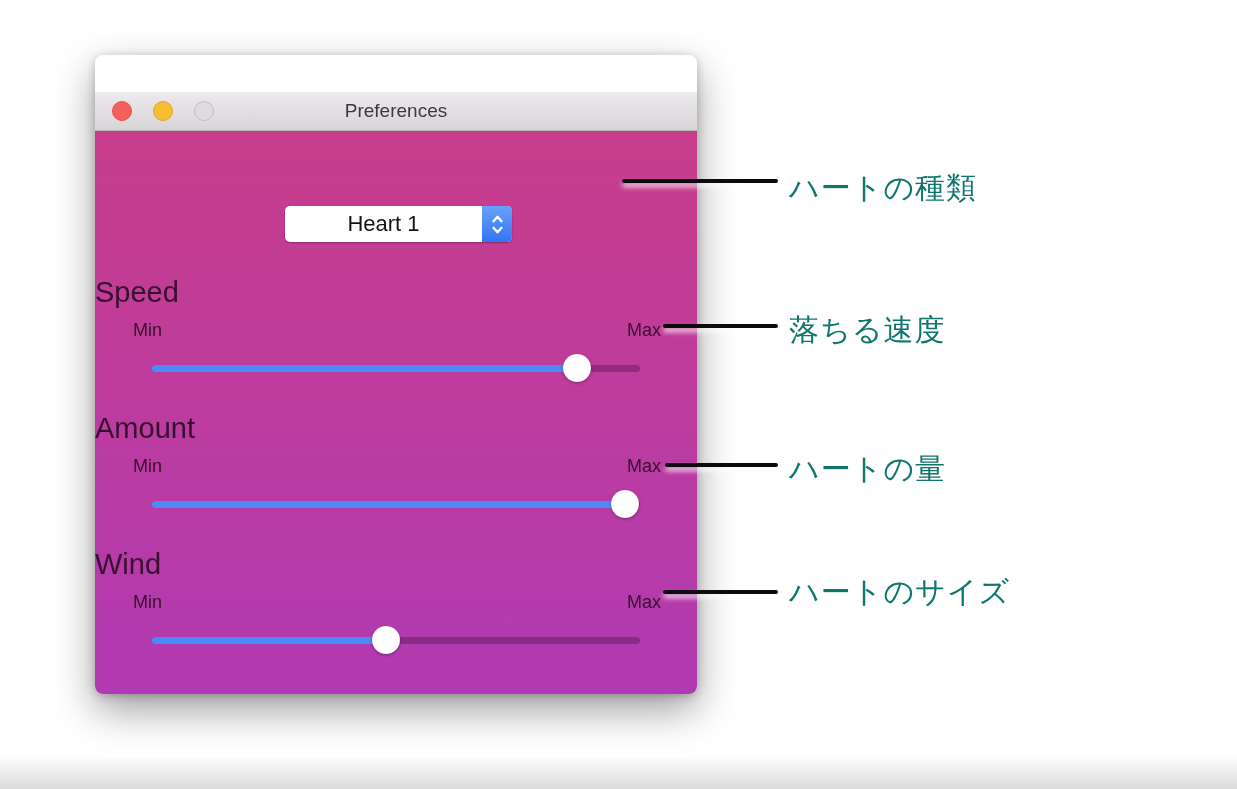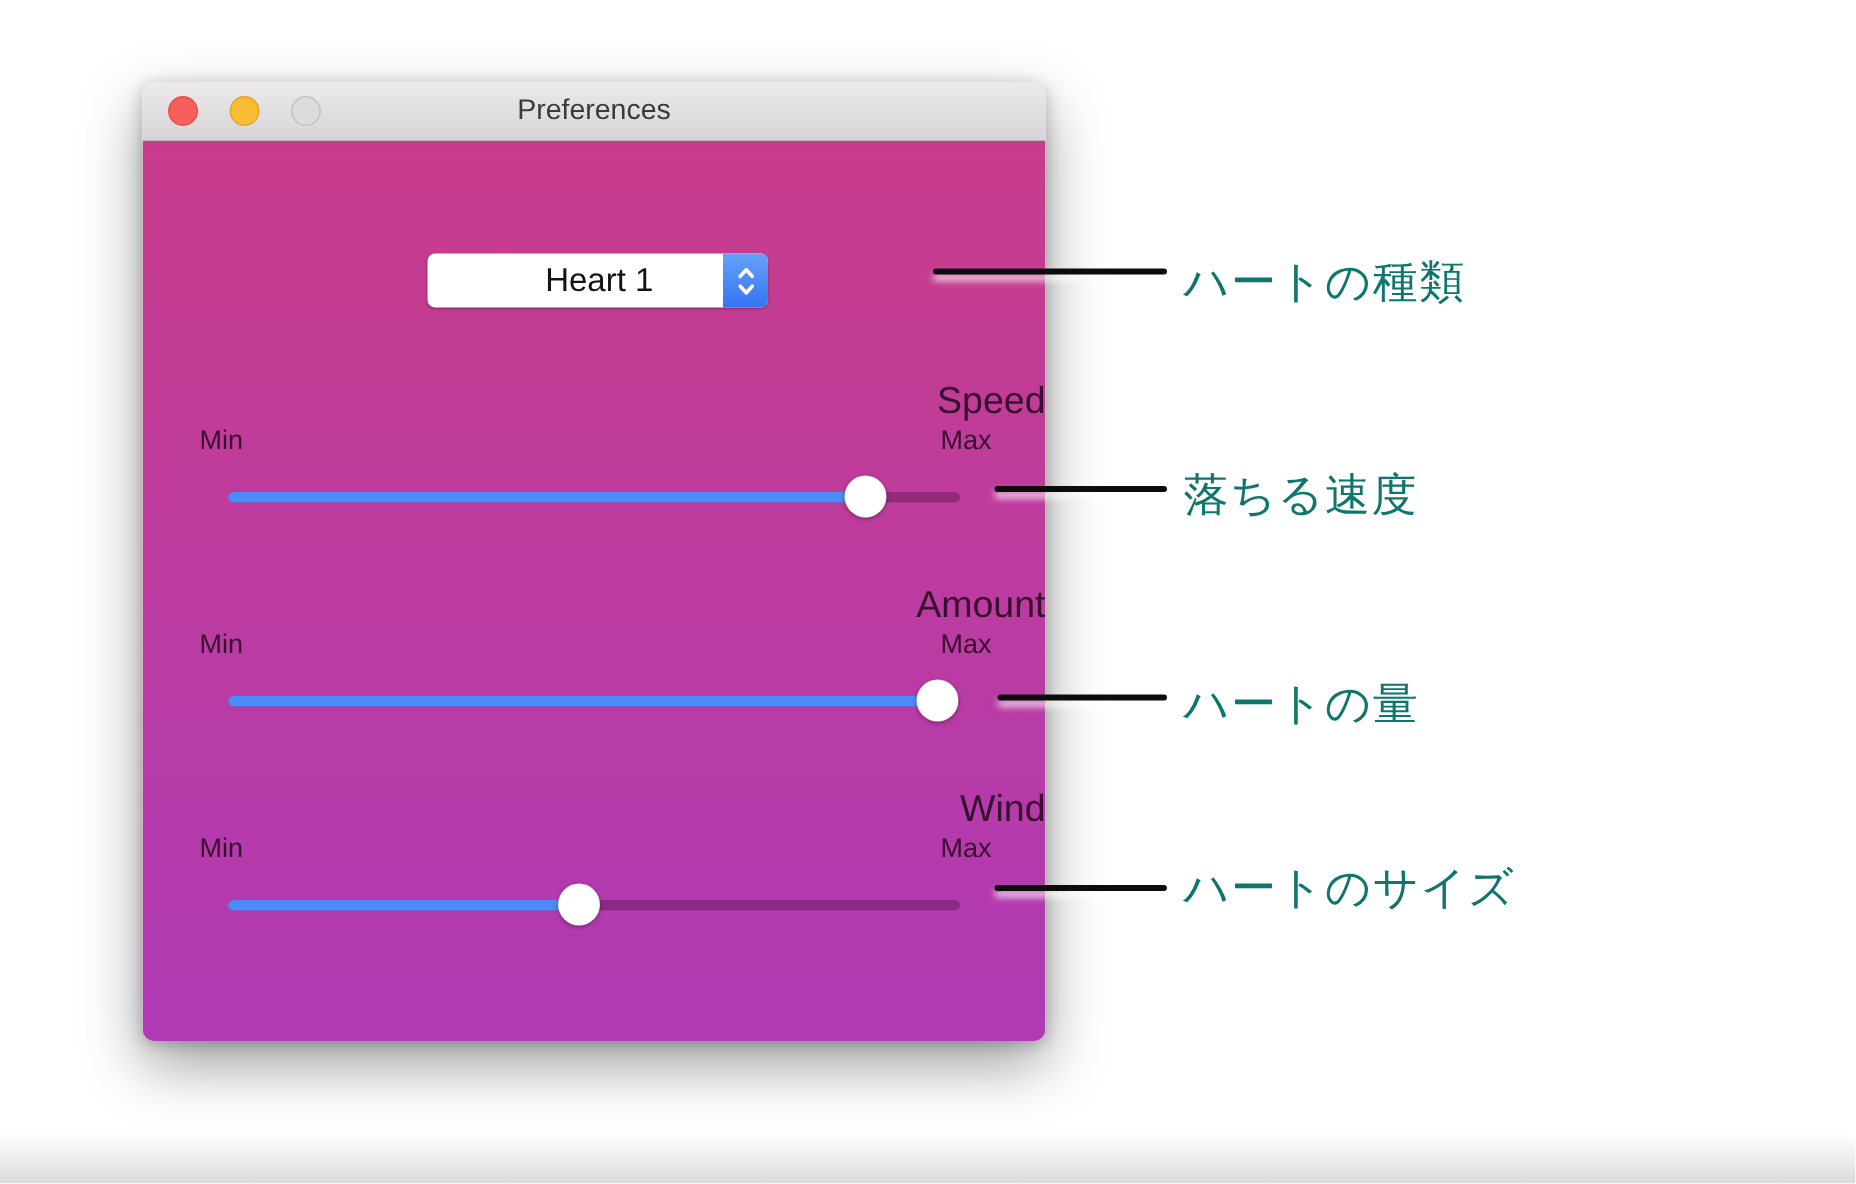--- a/index.html
+++ b/index.html
@@ -11,20 +11,21 @@
   
   .window{
     position:absolute;left:95px;top:55px;width:602px;height:639px;
     border-radius:8px;overflow:hidden;
     box-shadow:0 16px 40px rgba(0,0,0,0.38), 0 2px 10px rgba(0,0,0,0.22);
   }
   .titlebar{
     position:relative;height:38px;
     background:linear-gradient(#eceaec,#d8d4d8);
     border-bottom:1px solid #bdb9bd;
+    margin-top:37px;
   }
   .lights{position:absolute;left:17px;top:9px;display:flex;gap:21px;}
   .light{width:20px;height:20px;border-radius:50%;padding:0;cursor:default;}
   .light.red{background:#f6605a;border:1px solid #ec4d43;}
   .light.yellow{background:#f9bd35;border:1px solid #e0a623;}
   .light.gray{background:#dddbdd;border:1px solid #c2c0c2;}
   .title{
     position:absolute;left:0;right:0;top:0;height:38px;line-height:38px;
     text-align:center;font-size:19px;color:#3a3a3a;font-weight:500;
   }
@@ -37,35 +38,35 @@
   .select-label{
     position:absolute;left:0;right:0;top:24px;height:30px;line-height:30px;
     text-align:center;font-size:25px;
   }
   .popup{
     position:absolute;left:190px;top:75px;width:227px;height:36px;
     background:#ffffff;border-radius:5px;
     box-shadow:0 1px 2px rgba(0,0,0,0.3);cursor:default;
   }
   .popup-text{
-    position:absolute;left:16px;top:0;width:197px;height:36px;line-height:36px;
+    position:absolute;left:0;top:0;width:197px;height:36px;line-height:36px;
     text-align:center;font-size:22px;color:#141414;
   }
   .popup-arrows{
     position:absolute;right:0;top:0;width:30px;height:36px;
     border-radius:0 5px 5px 0;
     background:linear-gradient(var(--popup-blue-light,#67a2f8),var(--popup-blue,#3474f4));
     display:flex;align-items:center;justify-content:center;
   }
   
   .slider-group{position:absolute;left:0;width:602px;height:110px;}
   .sg-speed{top:146px;} .sg-amount{top:282px;} .sg-size{top:418px;}
   .slider-title{
-    position:absolute;left:0;right:0;top:12px;height:30px;line-height:30px;
-    text-align:right;font-size:25px;
+    position:absolute;left:0;right:0;top:0;height:30px;line-height:30px;
+    text-align:left;font-size:29px;
   }
   .minmax{
     position:absolute;left:38px;right:36px;top:39px;height:28px;line-height:28px;
     display:flex;justify-content:space-between;font-size:18px;
   }
   .slider{
     position:absolute;left:57px;top:77px;width:488px;height:28px;cursor:default;
   }
   .track{
     position:absolute;left:0;right:0;top:11px;height:7px;border-radius:3.5px;

